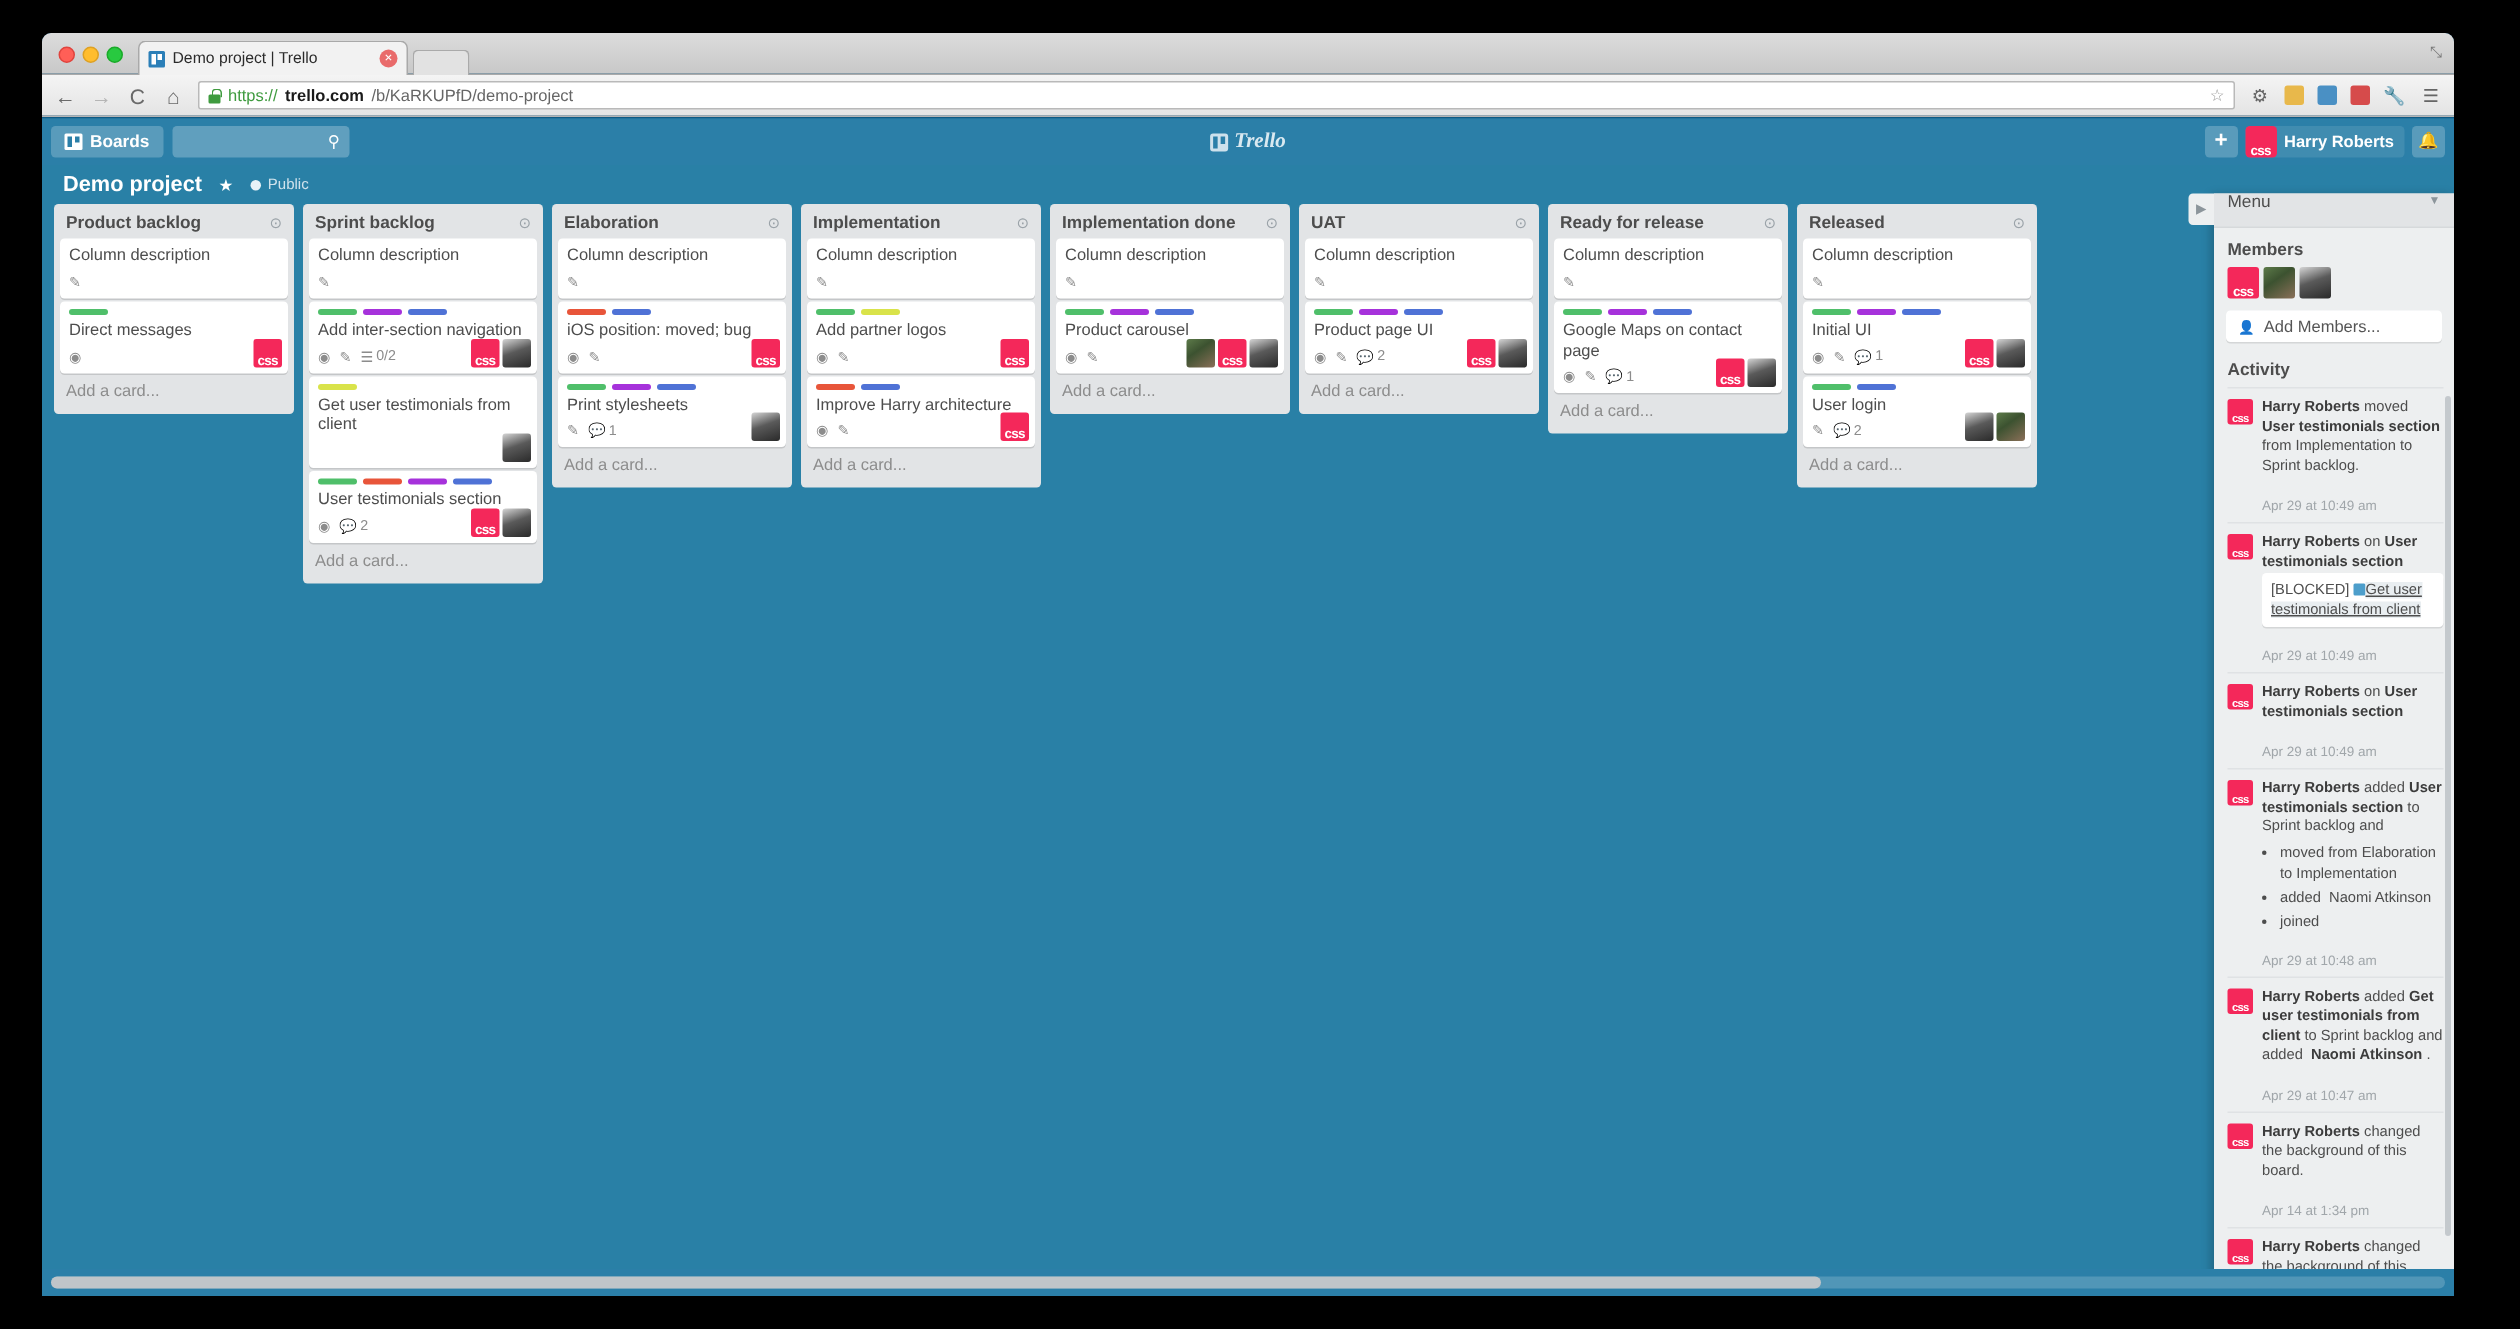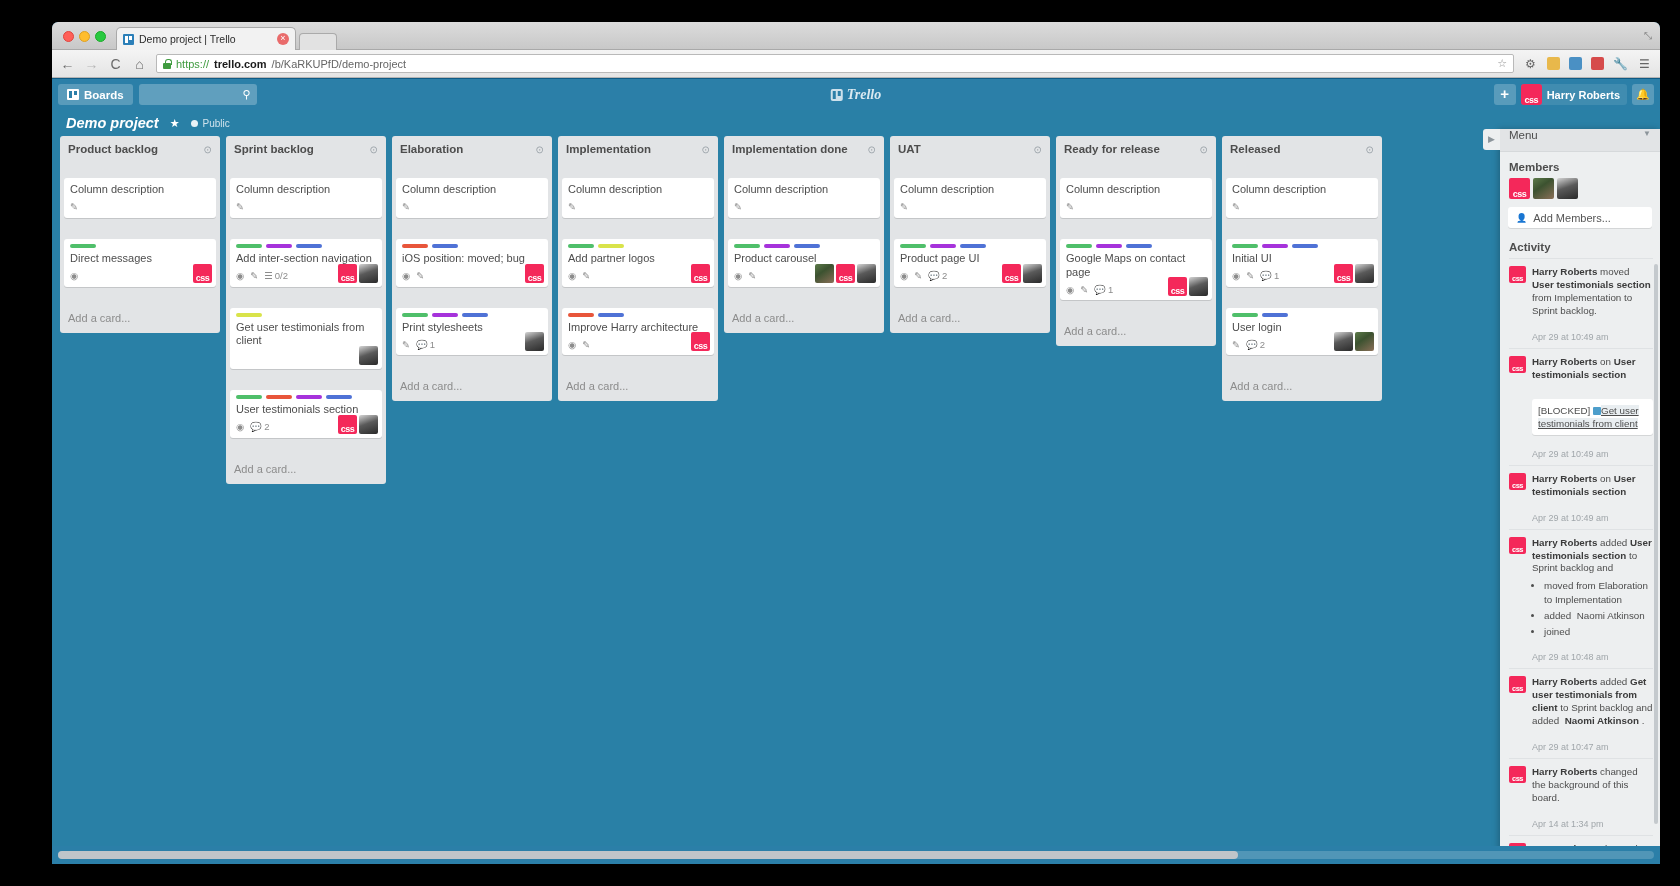--- a/index.html
+++ b/index.html
@@ -6,21 +6,21 @@
   html, body {
     width: 1680px; height: 886px;
     background: #000;
     font-family: "Liberation Sans", sans-serif;
     overflow: hidden;
   }
 
   
   #browser-window {
     position: absolute;
-    left: 52px; top: 22px;
+    left: 28px; top: 22px;
     width: 1608px; height: 842px;
     background: #0e5a84;
     border-radius: 6px 6px 0 0;
     overflow: hidden;
     box-shadow: 0 2px 14px rgba(0,0,0,.5);
   }
 
   
   #titlebar {
     height: 28px;
@@ -132,33 +132,33 @@
   #notif-button { width: 22px; height: 21px; background: rgba(255,255,255,.22); border-radius: 3px; color:#fff; font-size:11px; text-align:center; line-height:21px; }
 
   .avatar-css {
     background: #f4285a; color: #fff; font-weight: bold;
     font-size: 9px; display: flex; align-items: flex-end; justify-content: center;
     letter-spacing: -.5px; overflow: hidden; flex: none;
   }
 
   
   #board-bar { height: 26px; display: flex; align-items: center; gap: 11px; padding: 0 14px; }
-  #board-title { color: #fff; font-size: 14.5px; font-weight: bold; font-style: italic; }
+  #board-title { color: #fff; font-size: 14.5px; font-weight: bold; }
   #board-star { color: #fff; font-size: 11px; }
   #board-visibility { color: #cfe2ec; font-size: 10px; display: flex; align-items: center; gap: 5px; }
   .vis-dot { width: 7px; height: 7px; border-radius: 50%; background: #e8f2f7; }
 
   
   #board-canvas { position: absolute; top: 57px; left: 0; right: 0; bottom: 18px; overflow: hidden; }
   #lists { display: flex; gap: 6px; padding: 0 8px; align-items: flex-start; }
 
   .list {
     width: 160px; flex: none;
     background: #e2e4e6; border-radius: 3px;
-    padding: 4px; display: flex; flex-direction: column; gap: 21px;
+    padding: 4px; display: flex; flex-direction: column; gap: 2px;
   }
   .list-header { display: flex; align-items: center; padding: 3px 4px 2px; }
   .list-title { font-size: 11.5px; font-weight: bold; color: #4d4d4d; flex: 1; }
   .list-menu { color: #9aa2a8; font-size: 10px; }
 
   .card {
     background: #fff; border-radius: 3px; padding: 5px 6px 4px;
     box-shadow: 0 1px 0 rgba(0,0,0,.13);
     position: relative;
   }
@@ -201,21 +201,21 @@
   .activity-item { display: flex; gap: 6px; padding: 7px 0 6px; border-top: 1px solid #dfe2e4; }
   .activity-item:first-child { border-top: none; }
   .act-av { width: 17px; height: 17px; border-radius: 2px; flex: none; font-size: 7.5px; }
   .act-body { flex: 1; min-width: 0; }
   .act-text { font-size: 9.8px; color: #4d4d4d; line-height: 1.32; }
   .act-text b { font-weight: bold; color: #3c3c3c; }
   .act-time { font-size: 9px; color: #a0a6aa; margin-top: 14px; }
   .act-comment {
     background: #fff; border-radius: 3px; padding: 5px 6px;
     font-size: 9.8px; color: #4d4d4d; line-height: 1.34;
-    margin-top: 17px; box-shadow: 0 1px 0 rgba(0,0,0,.1);
+    margin-top: 0; box-shadow: 0 1px 0 rgba(0,0,0,.1);
   }
   .act-link { text-decoration: underline; background: #e9eef1; }
   .mini-board-glyph { display:inline-block; width:8px; height:8px; background:#4d9ecb; border-radius:1px; vertical-align:-1px; }
   .act-list { margin: 4px 0 0 12px; }
   .act-list li { font-size: 9.8px; color: #4d4d4d; line-height: 1.35; margin-bottom: 3px; }
   #sb-scrollbar { position: absolute; right: 2px; top: 6px; width: 4px; height: 560px; background: #c4c9cd; border-radius: 2px; }
 
   
   #hscroll { position: absolute; left: 0; right: 0; bottom: 0; height: 18px; background: #2b7fa8; }
   #hscroll-track { position: absolute; left: 6px; right: 6px; top: 5px; height: 8px; background: rgba(255,255,255,.18); border-radius: 4px; }

